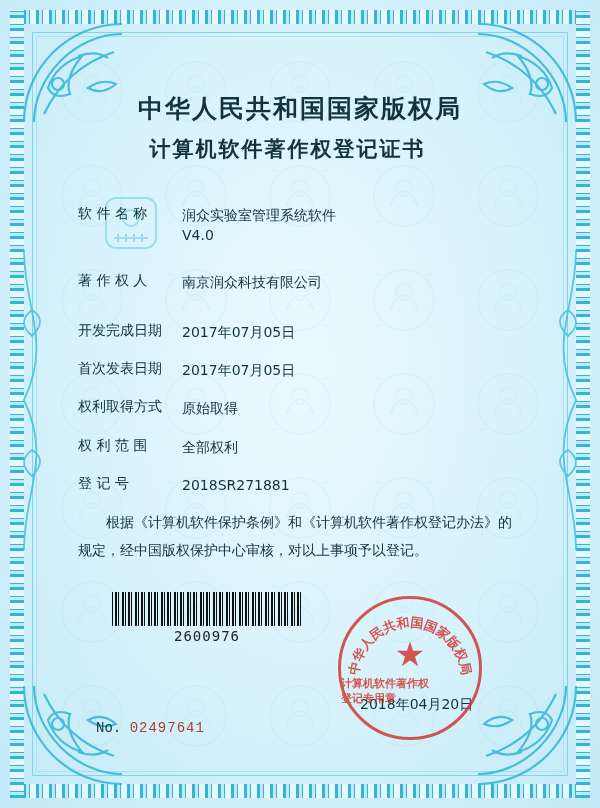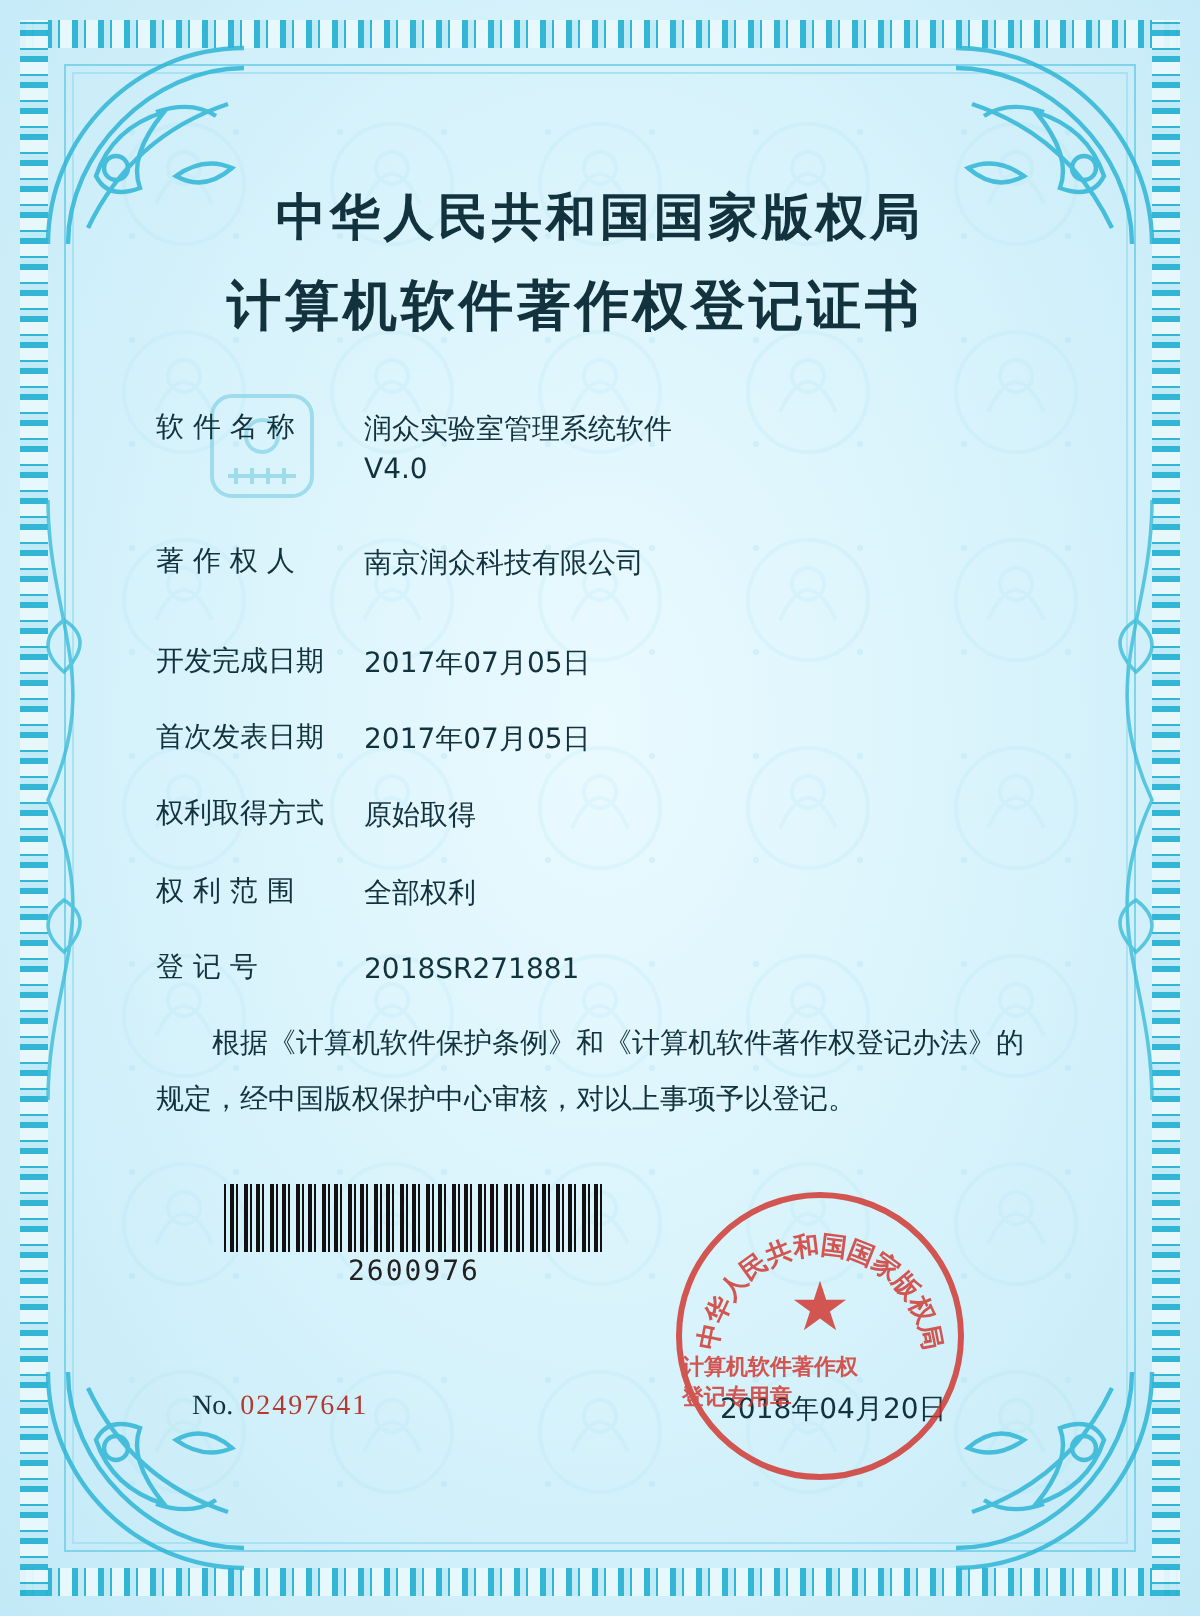--- a/index.html
+++ b/index.html
@@ -104,21 +104,21 @@
     font-size: 25px;
     font-weight: bold;
     letter-spacing: 2px;
     color: #12323d;
   }
   .title-2 {
     position: absolute;
     left: 0; top: 135px; width: 575px;
     text-align: center;
     font-family: Liberation Serif, serif;
-    font-size: 27px;
+    font-size: 21px;
     font-weight: bold;
     letter-spacing: 2px;
     color: #12323d;
   }
 
   .cert-no {
     position: absolute;
     right: 88px; top: 188px;
     font-family: "DejaVu Sans", sans-serif;
     font-size: 11px;
@@ -186,22 +186,22 @@
     width: 190px;
     text-align: center;
     font-family: "DejaVu Sans Mono", monospace;
     font-size: 14px;
     color: #222;
     letter-spacing: 1px;
   }
 
   .no-line {
     position: absolute;
-    left: 96px; top: 696px;
-    font-family: Liberation Serif, serif;
+    left: 96px; top: 720px;
+    font-family: Liberation Mono, monospace;
     font-size: 14px;
     color: #12323d;
   }
   .no-line .no-val { color: #b23a2e; letter-spacing: 1px; }
 
   .issue-date {
     position: absolute;
     left: 360px; top: 696px;
     font-family: "DejaVu Sans", sans-serif;
     font-size: 14px;

